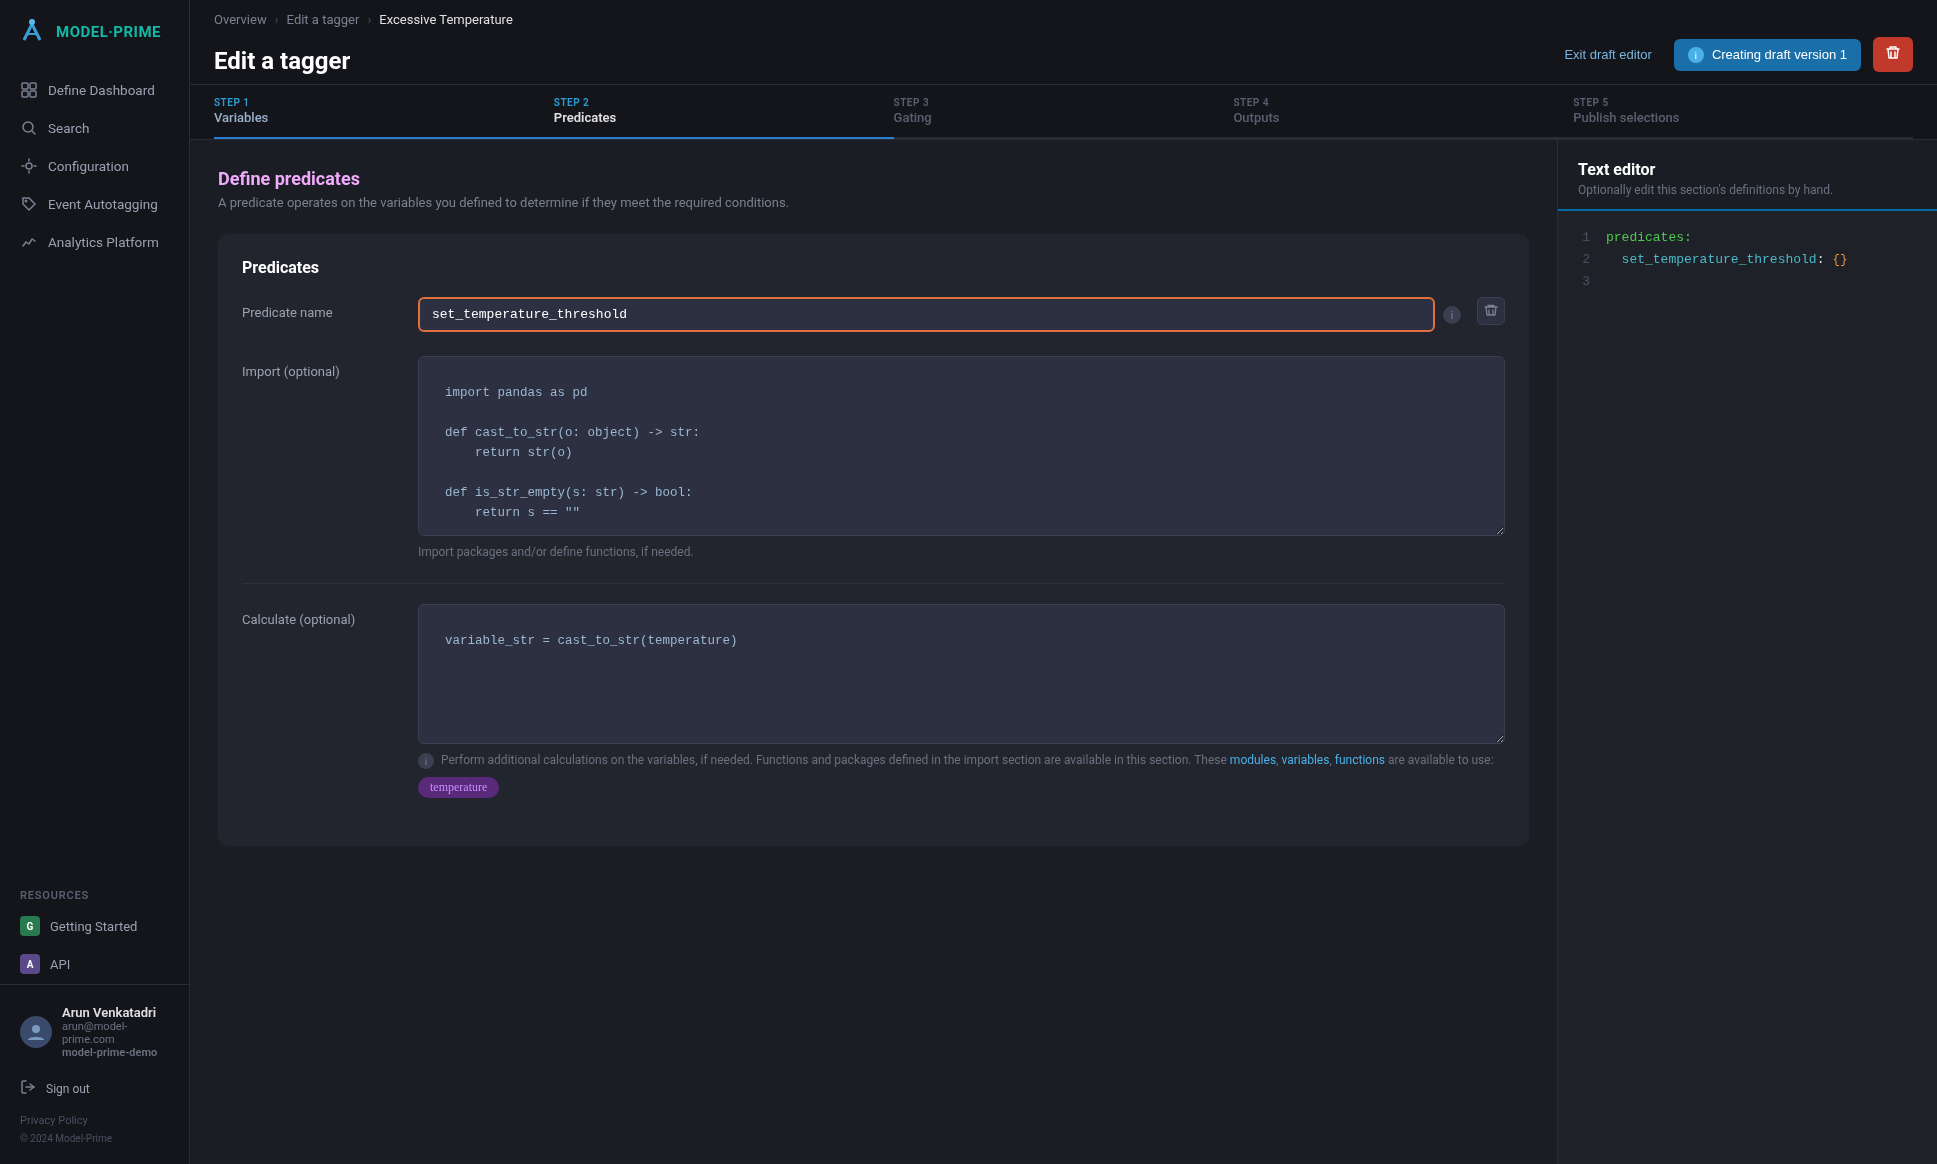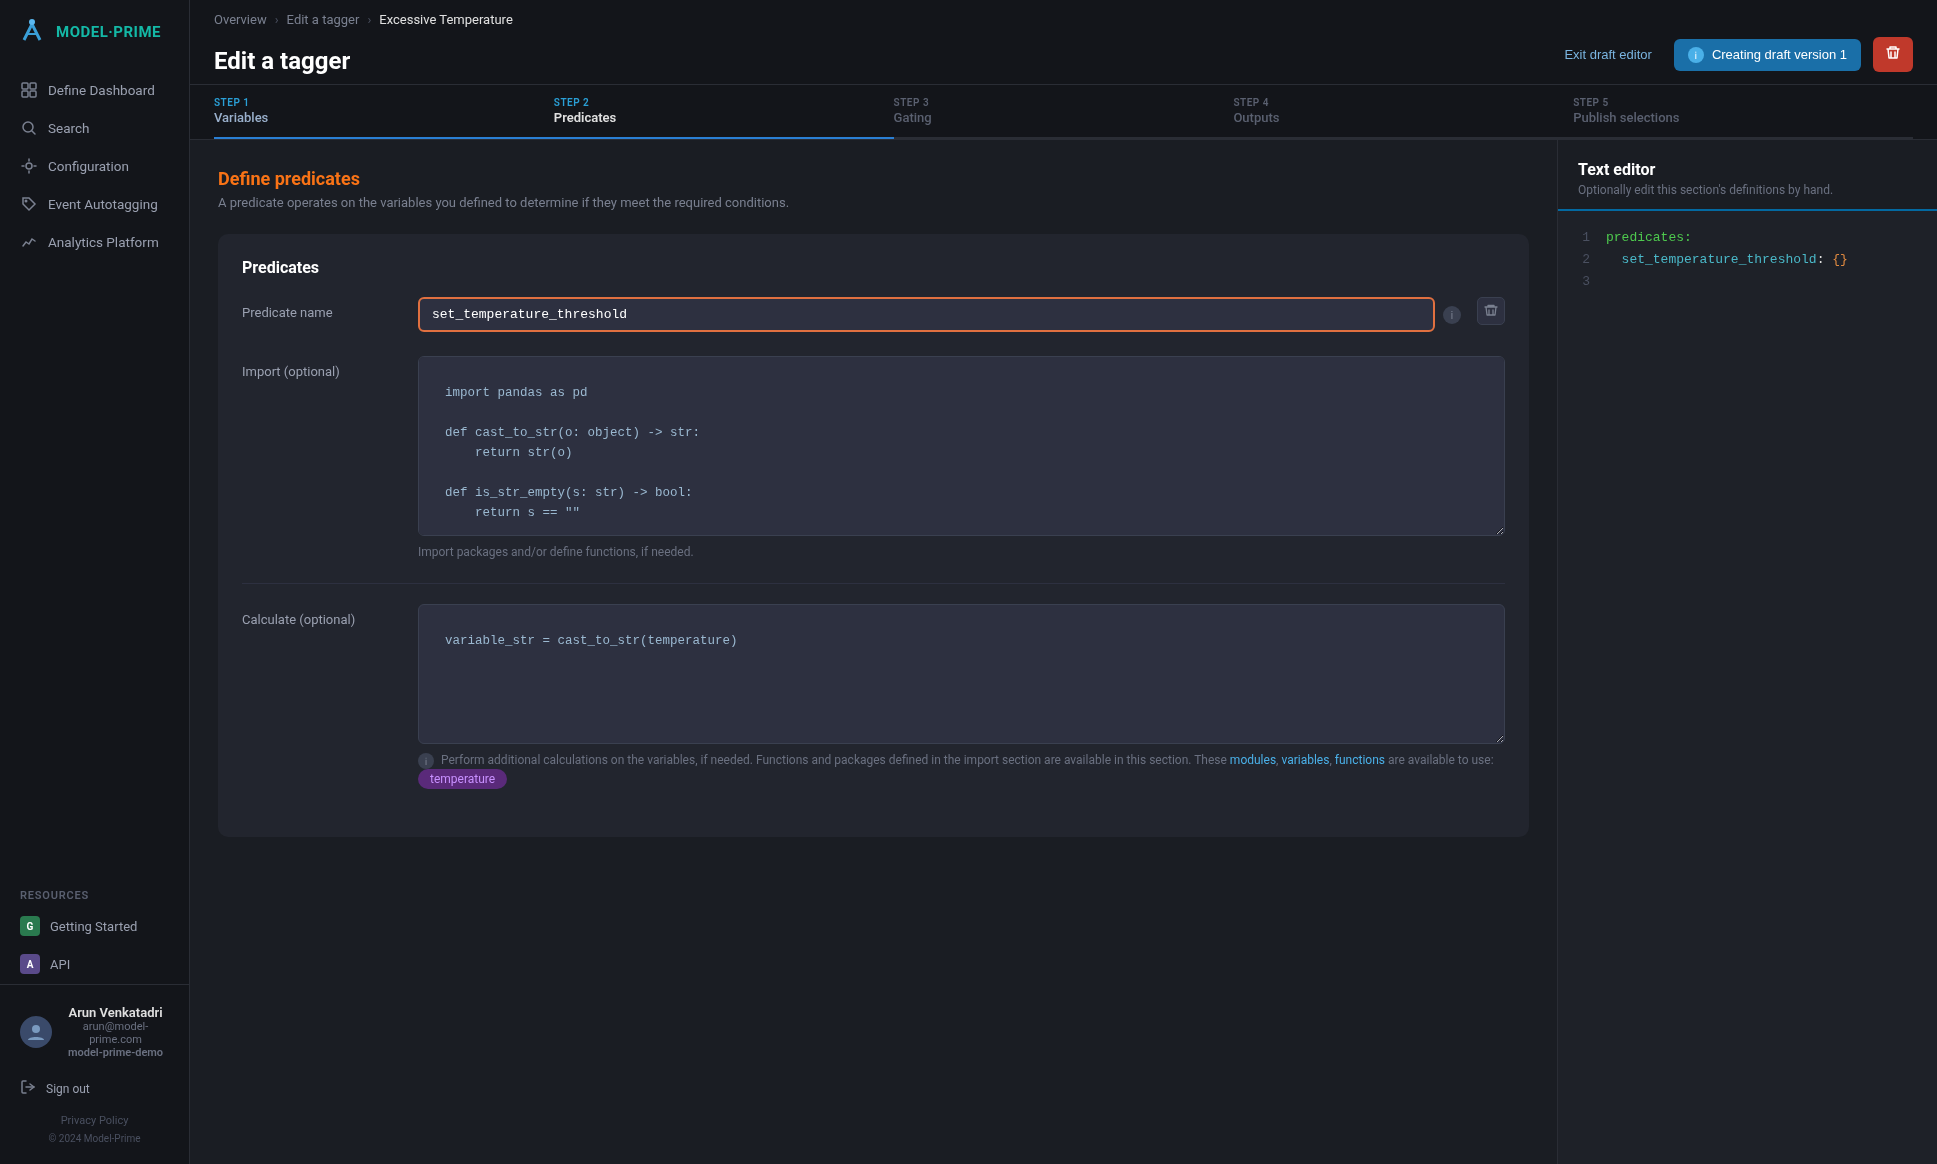--- a/index.html
+++ b/index.html
@@ -94,21 +94,20 @@
       font-weight: 700;
       color: #fff;
       flex-shrink: 0;
     }
     .resource-badge.api {
       background: #5a4a8a;
     }
     .sidebar-bottom {
       padding: 12px 8px;
       border-top: 1px solid #2a2d35;
-      text-align: center;
     }
     .user-info {
       display: flex;
       align-items: center;
       gap: 10px;
       padding: 8px 12px;
       border-radius: 6px;
       cursor: pointer;
     }
     .user-avatar {
@@ -321,21 +320,21 @@
 
     .left-panel {
       flex: 1;
       overflow-y: auto;
       padding: 28px 28px 40px;
     }
 
     .section-title {
       font-size: 18px;
       font-weight: 700;
-      color: #f97316;
+      color: #f0abfc;
       margin-bottom: 6px;
     }
     .section-desc {
       font-size: 13px;
       color: #7a8090;
       margin-bottom: 24px;
     }
 
     
     .predicates-card {
@@ -435,20 +434,22 @@
     .field-hint a {
       color: #4ab0e8;
       cursor: pointer;
       text-decoration: none;
     }
 
     .tags-row {
       display: flex;
       gap: 6px;
       flex-wrap: wrap;
+      margin-top: 8px;
+      font-family: Liberation Serif, serif;
     }
     .tag {
       background: #5a2a7a;
       color: #c890ff;
       border-radius: 12px;
       padding: 3px 12px;
       font-size: 12px;
       cursor: default;
     }
 

